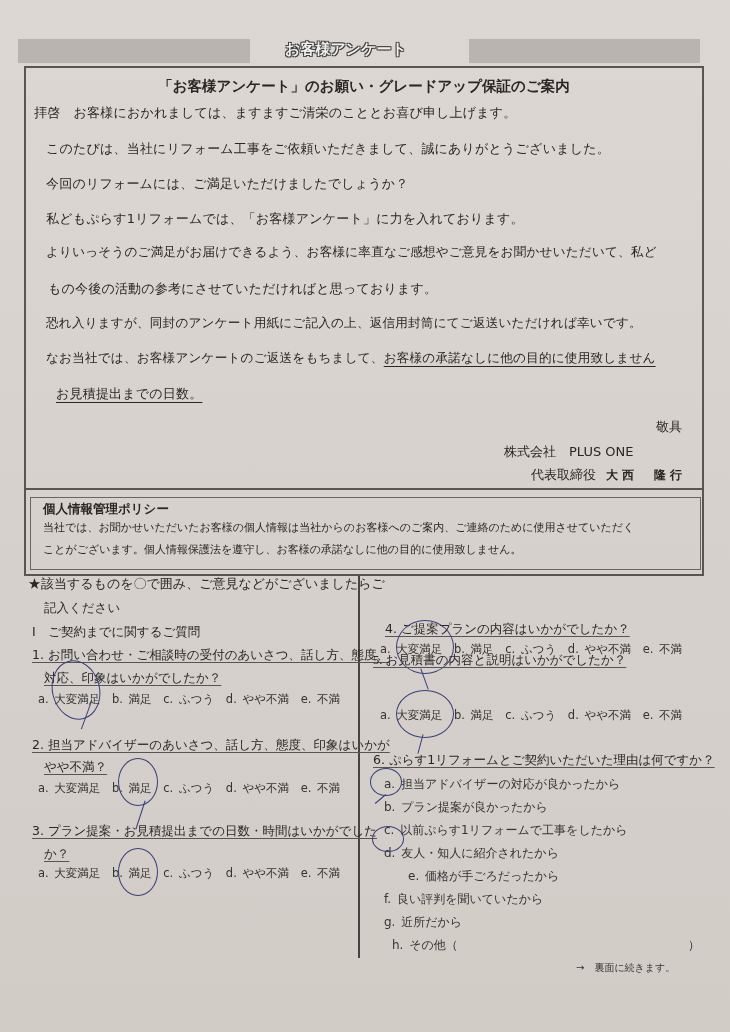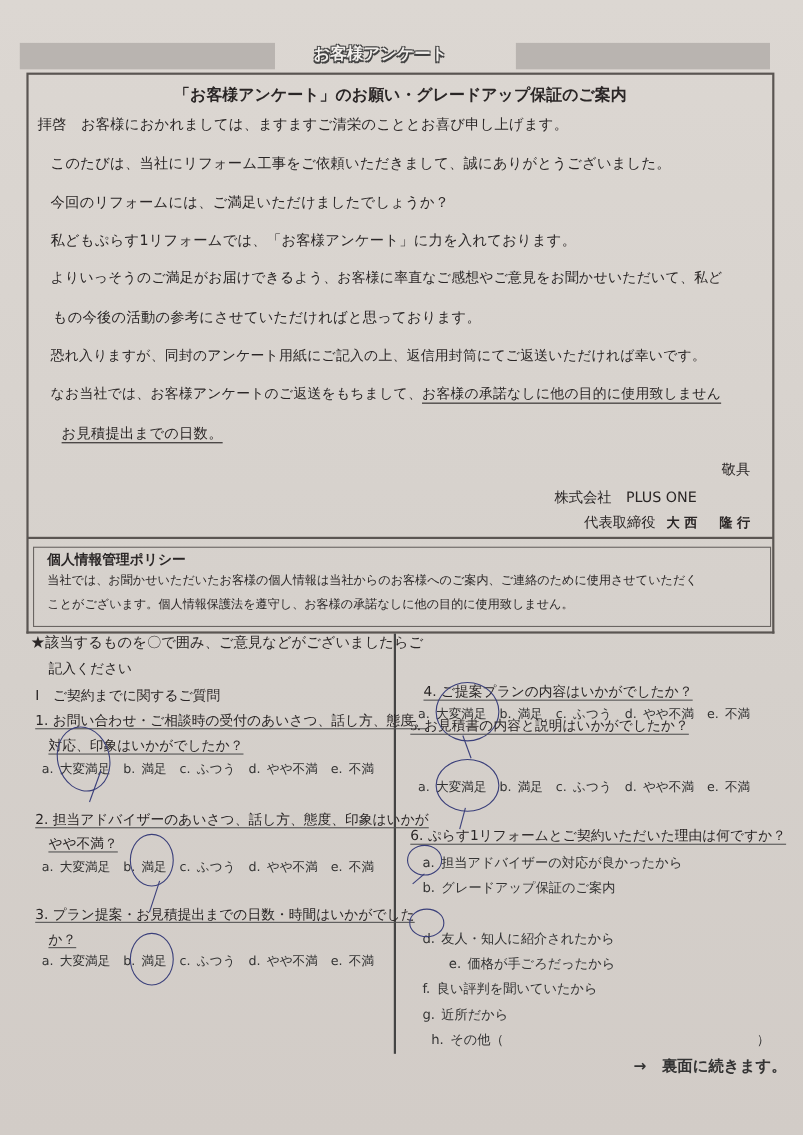--- a/index.html
+++ b/index.html
@@ -143,27 +143,28 @@
     <span class="opt-item">b. 満足</span>&nbsp;
     <span class="opt-item">c. ふつう</span>&nbsp;
     <span class="opt-item">d. やや不満</span>&nbsp;
     <span class="opt-item">e. 不満</span>
   </div>
   <div class="pen" style="left:396px; top:690px; width:56px; height:46px;"></div>
   <div class="pen-tail" style="left:420px; top:734px; height:20px; transform:rotate(15deg);"></div>
 
   <div class="q-title" style="left:373px; top:752px;">6. ぷらす1リフォームとご契約いただいた理由は何ですか？</div>
   <div class="opts" style="left:384px; top:776px;">a. 担当アドバイザーの対応が良かったから</div>
-  <div class="opts" style="left:384px; top:799px;">b. グレードアップ保証のご案内</div>
+  <div class="opts" style="left:384px; top:799px;">b. プラン提案が良かったから</div>
+  <div class="opts" style="left:384px; top:822px;">c. 以前ぷらす1リフォームで工事をしたから</div>
   <div class="opts" style="left:384px; top:845px;">d. 友人・知人に紹介されたから</div>
   <div class="opts" style="left:384px; top:868px;margin-left:24px;">e. 価格が手ごろだったから</div>
   <div class="opts" style="left:384px; top:891px;">f. 良い評判を聞いていたから</div>
   <div class="opts" style="left:384px; top:914px;">g. 近所だから</div>
   <div class="opts" style="left:392px; top:937px; width:300px;">
     <span>h. その他（</span>
     <span style="position:absolute; left:296px;">）</span>
   </div>
   <div class="pen" style="left:370px; top:768px; width:30px; height:26px;"></div>
   <div class="pen-tail" style="left:380px; top:792px; height:14px; transform:rotate(50deg);"></div>
   <div class="pen" style="left:372px; top:826px; width:30px; height:24px;"></div>
 
-  <div class="opts" style="left:576px; top:961px; font-size:14px;font-weight:bold;">→　裏面に続きます。</div>
+  <div class="opts" style="left:576px; top:961px; font-size:10px;">→　裏面に続きます。</div>
 </div>
 
 </body></html>

